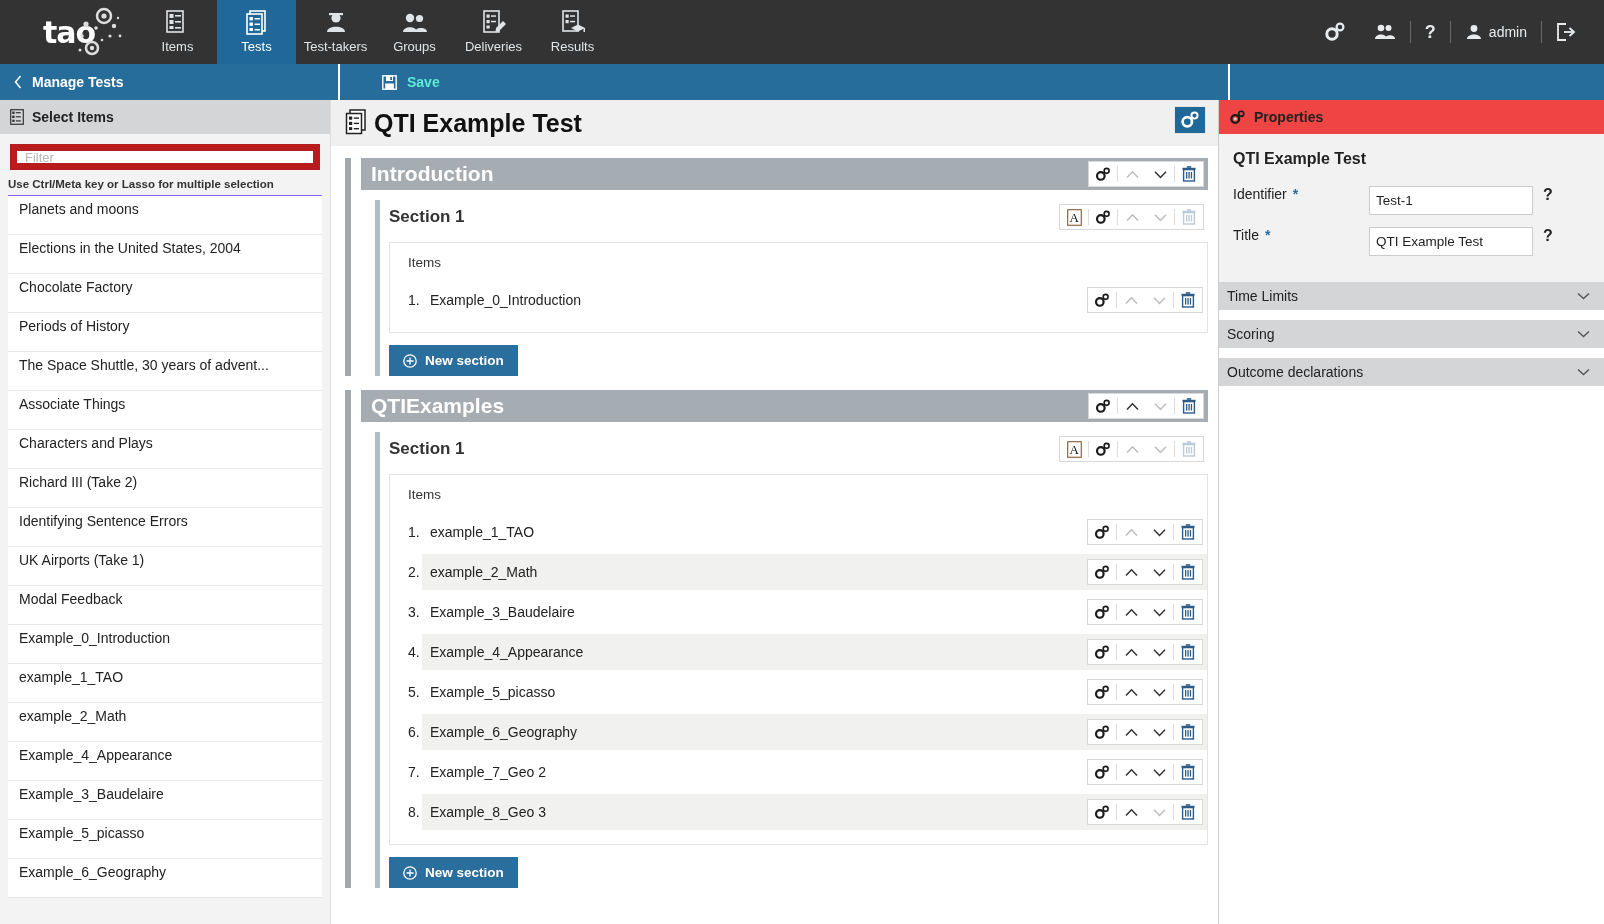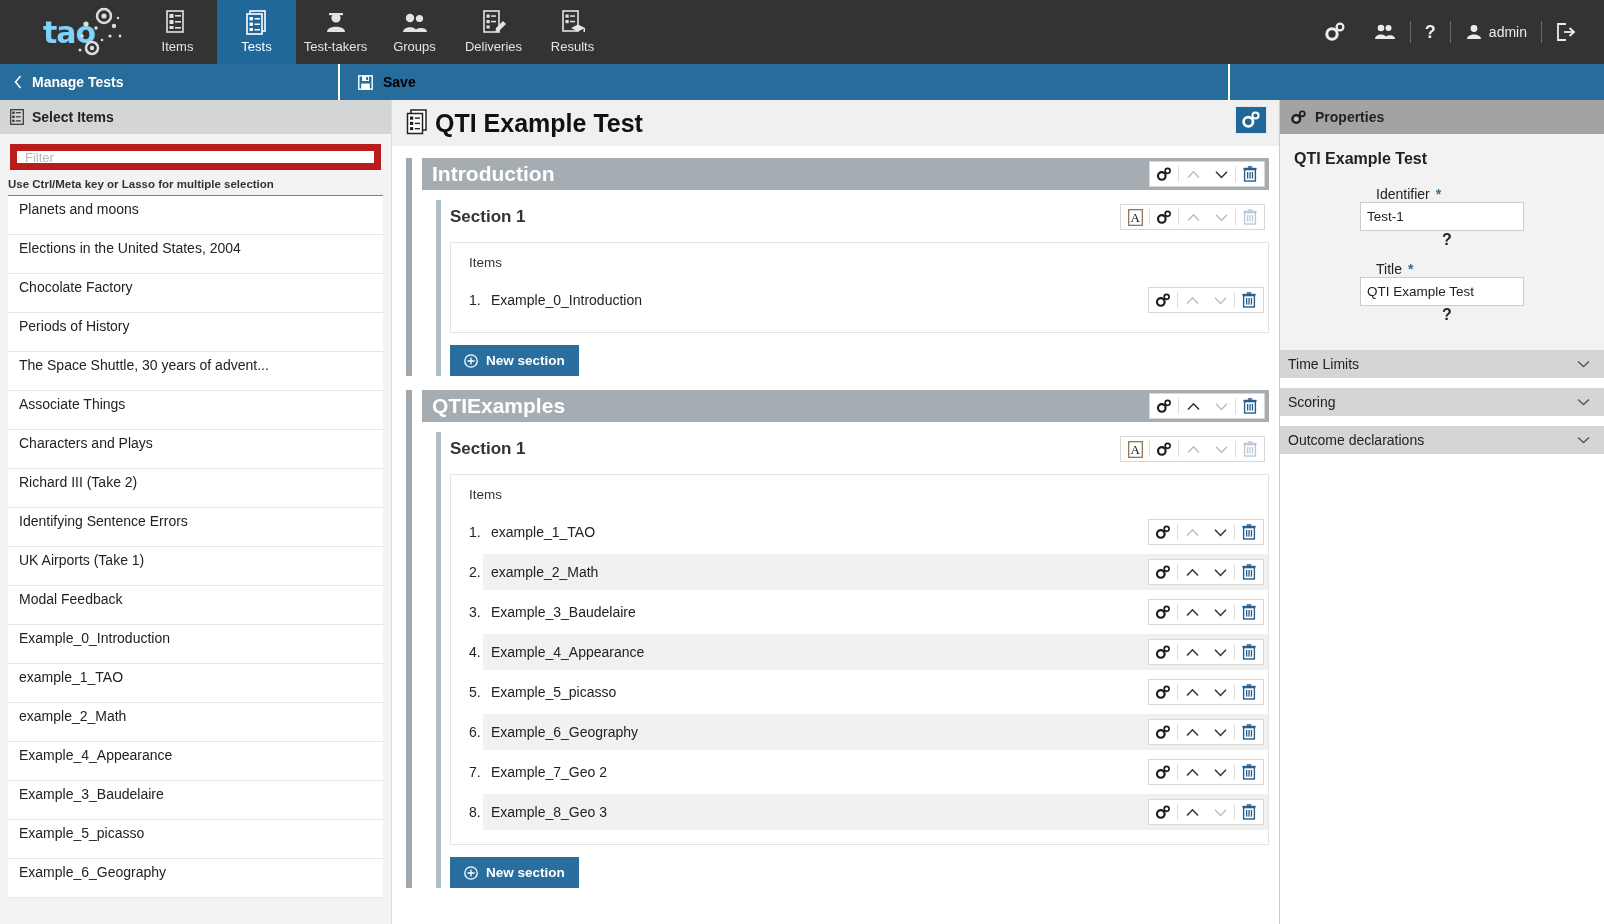--- a/index.html
+++ b/index.html
@@ -13,21 +13,21 @@
   
   .topnav {
     height: 64px; background: #333; display: flex; align-items: stretch;
     position: relative;
   }
   .logo {
     width: 138px; display: flex; align-items: center; justify-content: center;
     position: relative;
   }
   .logo-text {
-    font-size: 30px; font-weight: 700; color: #7dd3fc; letter-spacing: -1px;
+    font-size: 30px; font-weight: 700; color: #ffffff; letter-spacing: -1px;
     font-family: "DejaVu Sans", sans-serif;
   }
   .logo-dots { position: absolute; left: 74px; top: 6px; width: 60px; height: 52px; }
   .nav-items { display: flex; align-items: stretch; }
   .nav-item {
     width: 79px; display: flex; flex-direction: column; align-items: center;
     justify-content: center; gap: 3px; cursor: pointer; color: #dfe4e8;
     text-decoration: none;
   }
   .nav-item.active { background: #1f6899; color: #fff; }
@@ -50,29 +50,29 @@
     width: 340px; background: #266d9c; color: #fff; display: flex;
     align-items: center; gap: 10px; padding-left: 14px; cursor: pointer;
     font-size: 14px; font-weight: bold; border-right: 2px solid #fff;
   }
   .subbar-mid {
     width: 888px; background: #266d9c; color: #fff; display: flex;
     align-items: center; padding-left: 18px; gap: 10px;
   }
   .save-btn {
     display: flex; align-items: center; gap: 10px; cursor: pointer;
-    font-size: 14px; font-weight: bold; color: #000000;
+    font-size: 14px; font-weight: bold; color: #5eead4; margin-left: 24px;
   }
   .subbar-right { flex: 1; background: #266d9c; border-left: 2px solid #fff; }
 
   
   .main { display: flex; height: calc(924px - 64px - 36px); }
 
   
-  .sidebar { width: 392px; background: #f3f3f3; border-right: 1px solid #ddd;
+  .sidebar { width: 331px; background: #f3f3f3; border-right: 1px solid #ddd;
              display: flex; flex-direction: column; }
   .sidebar-head {
     height: 34px; background: #d3d5d7; display: flex; align-items: center;
     gap: 8px; padding-left: 10px; font-size: 14px; font-weight: bold; color: #222;
   }
   .filter-wrap { padding: 10px 10px 0 10px; }
   .filter-input {
     width: 100%; height: 26px; border: 7px solid #b91c1c; background: #fff;
     font-size: 13px; padding: 0 8px; color: #222;
     font-family: "Liberation Sans", sans-serif;
@@ -161,26 +161,26 @@
   .btn-primary {
     display: inline-flex; align-items: center; gap: 8px; background: #2a6e9e;
     color: #fff; border: none; padding: 8px 14px; font-size: 13.5px;
     font-weight: bold; cursor: pointer; margin-top: 12px; margin-left: 14px;
     font-family: "Liberation Sans", sans-serif;
   }
 
   
   .props { flex: 1; background: #fff; display: flex; flex-direction: column; }
   .props-head {
-    height: 34px; background: #a3a3a3; display: flex; align-items: center;
+    height: 34px; background: #ef4444; display: flex; align-items: center;
     gap: 8px; padding-left: 10px; font-size: 14px; font-weight: bold; color: #222;
   }
   .props-body { background: #f2f2f2; padding: 16px 10px 14px 10px; }
   .props-testname { font-size: 16px; font-weight: bold; color: #222; margin-bottom: 18px; padding-left: 4px; }
-  .field-row { display: flex; align-items: center; margin-bottom: 12px; flex-direction: column; }
+  .field-row { display: flex; margin-bottom: 12px; }
   .field-label { width: 140px; font-size: 14px; color: #222; padding-left: 4px; }
   .req { color: #2a6e9e; font-weight: bold; margin-left: 6px; }
   .field-input {
     width: 164px; height: 29px; border: 1px solid #ccc; background: #fff;
     font-size: 13.5px; padding: 0 6px; color: #222;
     font-family: "Liberation Sans", sans-serif;
   }
   .help-q { margin-left: 10px; font-size: 16px; font-weight: bold; color: #222; cursor: pointer; }
   .accordion {
     background: #d3d5d7; height: 28px; display: flex; align-items: center;

